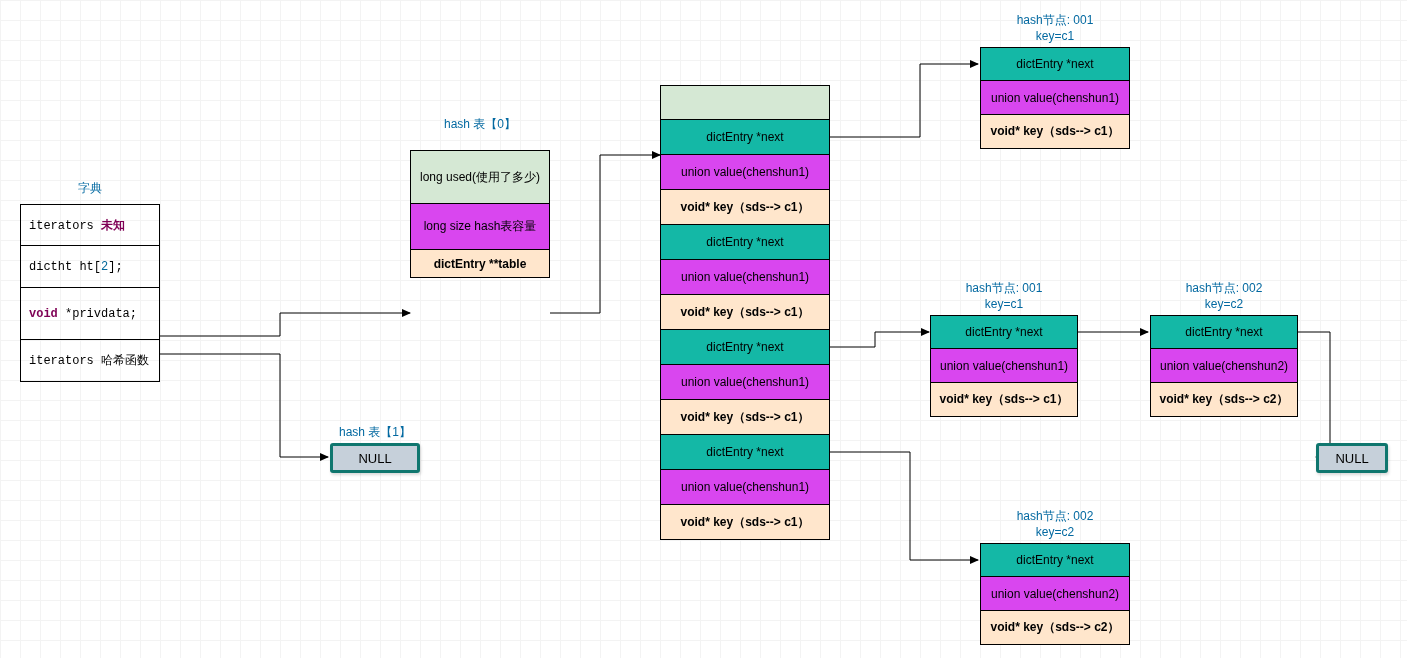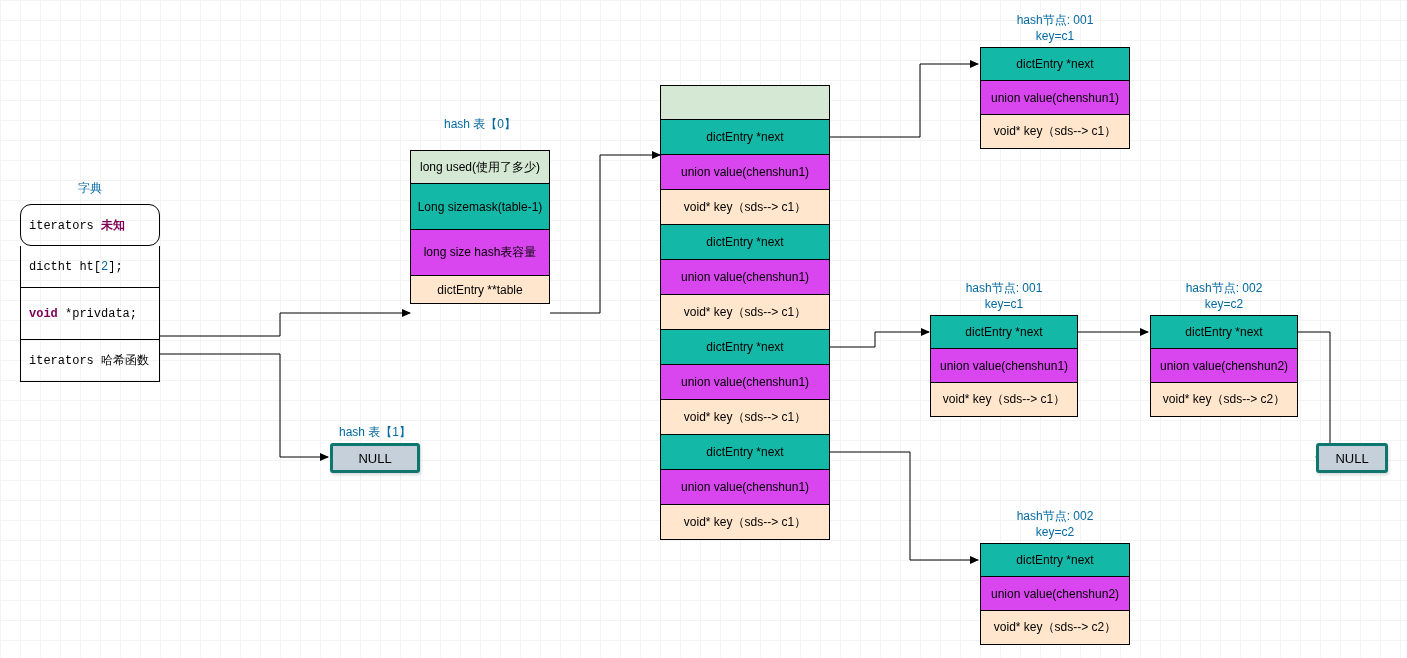--- a/index.html
+++ b/index.html
@@ -34,27 +34,27 @@
   .cell {
     border: 1px solid #000;
     display: flex;
     align-items: center;
     justify-content: center;
     height: 36px;
     font-size: 12px;
     white-space: nowrap;
   }
   .dict .cell { height: 42px; justify-content: flex-start; padding-left: 8px; border-top: none; }
-  .dict .cell:first-child { border-top: 1px solid #000; border-radius: 11px; }
+  .dict .cell:first-child { border-top: 1px solid #000; }
   .stack .cell { border-top: none; }
   .stack .cell:first-child { border-top: 1px solid #000; }
   .c-green  { background: #d5e8d4; }
   .c-red    { background: #14b8a6; text-align: right; }
   .c-blue   { background: #d946ef; }
-  .c-orange { background: #ffe6cc; }
+  .c-orange { background: #ffe6cc; font-weight: bold; }
   .c-gray   { background: #c6d0da; border-radius: 3px; }
   .mono { font-family: "Courier New", monospace; }
   .kw { color: #7f0055; font-weight: bold; }
   .lit { color: #006699; }
   .nullbox {
     position: absolute;
     border: 3px solid #0f766e;
     display: flex; align-items: center; justify-content: center;
     font-size: 13px;
     box-shadow: 1px 2px 3px rgba(0,0,0,.15);
@@ -98,22 +98,21 @@
   <div class="cell" style="height:52px">
       <span class="mono"><span class="kw">void</span> *privdata;</span>
     </div>
   <div class="cell">
       <span class="mono">iterators 哈希函数</span>
     </div>
 </div>
 
 <div class="title" style="left:410px;top:116px;width:140px">hash 表【0】</div>
 <div class="box stack" style="left:410px;top:150px;width:140px">
-  <div class="cell c-green" style="height:34px">long used(使用了多少)</div>
-  <div class="cell c-red" style="height:46px">Long sizemask(table-1)</div>
+  <div class="cell c-green" style="height:54px">long used(使用了多少)</div>
   <div class="cell c-blue" style="height:46px">long size hash表容量</div>
   <div class="cell c-orange" style="height:28px">dictEntry **table</div>
 </div>
 
 <div class="title" style="left:330px;top:424px;width:90px">hash 表【1】</div>
 <div class="nullbox c-gray" style="left:330px;top:443px;width:90px;height:30px">NULL</div>
 
 <div class="box stack" style="left:660px;top:85px;width:170px">
   <div class="cell c-green" style="height:35px"></div>
   <div class="cell c-red" style="height:35px">dictEntry *next</div>

